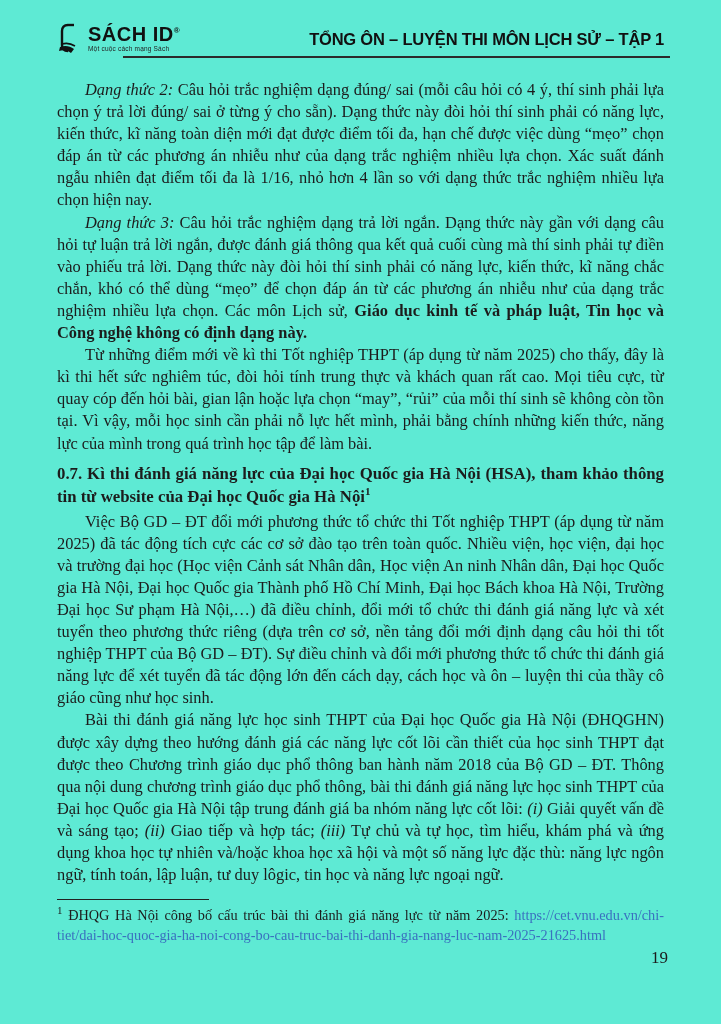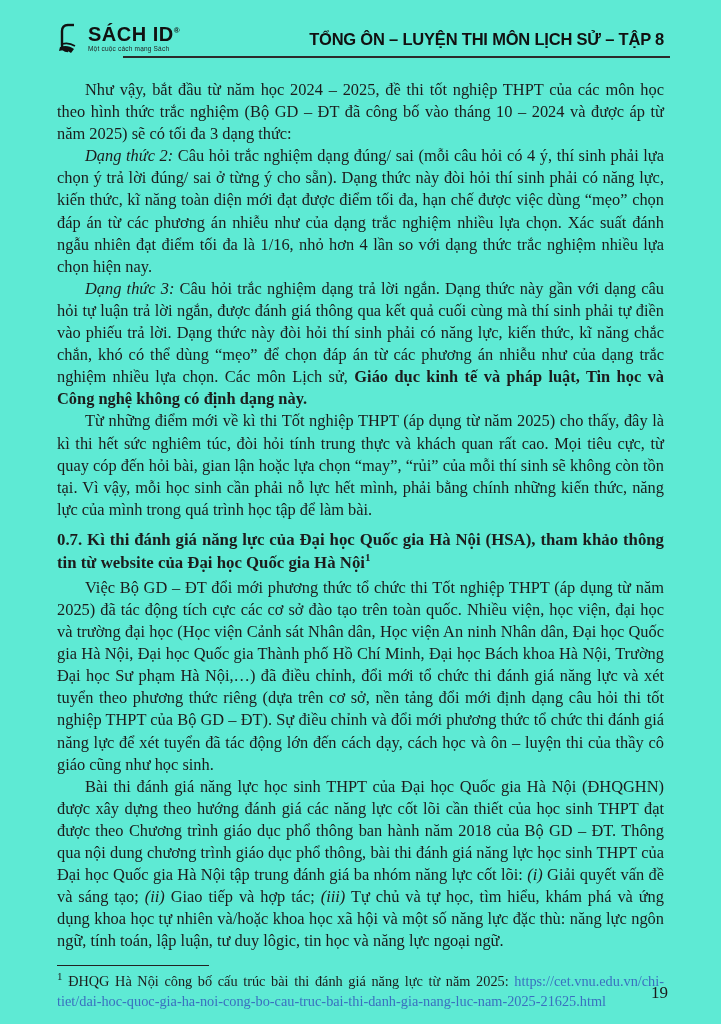--- a/index.html
+++ b/index.html
@@ -37,21 +37,21 @@
     margin:7px 0 3px 0;
     font-size:16.8px;line-height:23px;
     font-weight:bold;text-align:justify;
     font-family:"Liberation Serif",serif;
   }
   sup{font-size:11px;line-height:0;}
   
   .fn-rule{margin:13px 0 5px 0;width:152px;border-top:1.6px solid #222;}
   .footnote{font-size:14.3px;line-height:20px;text-align:justify;overflow-wrap:break-word;}
   .fn-link{color:#3a70bf;text-decoration:none;}
-  .page-num{position:absolute;right:53px;top:983px;font-size:17px;color:#1c1c1c;}
+  .page-num{position:absolute;right:53px;top:948px;font-size:17px;color:#1c1c1c;}
 </style>
 </head>
 <body>
 
 <div class="page">
 
   <header class="hdr">
     <div class="logo">
       <span class="logo-icon">
         <svg width="26" height="32" viewBox="0 0 26 32">
@@ -59,26 +59,25 @@
           <path d="M10 2 L16 2" stroke="#111" stroke-width="2.4"></path>
           <path d="M2 24 C7 22 12 23 16 26 L13 30 C9 27 5 26.5 1 28 Z" fill="#111"></path>
           <path d="M4 21 C9 19.5 13 20.5 17 23" fill="none" stroke="#111" stroke-width="1.6"></path>
         </svg>
       </span>
       <span>
         <div class="logo-text"><span>SÁCH ID</span><span class="logo-reg">®</span></div>
         <div class="logo-tag">Một cuộc cách mạng Sách</div>
       </span>
     </div>
-    <div class="hdr-title">TỔNG ÔN – LUYỆN THI MÔN LỊCH SỬ – TẬP 8</div>
+    <div class="hdr-title">TỔNG ÔN – LUYỆN THI MÔN LỊCH SỬ – TẬP 1</div>
     <div class="hdr-rule"></div>
   </header>
 
   <main>
-    <p class="indent">Như vậy, bắt đầu từ năm học 2024 – 2025, đề thi tốt nghiệp THPT của các môn học theo hình thức trắc nghiệm (Bộ GD – ĐT đã công bố vào tháng 10 – 2024 và được áp từ năm 2025) sẽ có tối đa 3 dạng thức:</p>
 
 
     <p class="indent"><span class="it">Dạng thức 2: </span><span>Câu hỏi trắc nghiệm dạng đúng/ sai (mỗi câu hỏi có 4 ý, thí sinh phải lựa chọn ý trả lời đúng/ sai ở từng ý cho sẵn). Dạng thức này đòi hỏi thí sinh phải có năng lực, kiến thức, kĩ năng toàn diện mới đạt được điểm tối đa, hạn chế được việc dùng “mẹo” chọn đáp án từ các phương án nhiễu như của dạng trắc nghiệm nhiều lựa chọn. Xác suất đánh ngẫu nhiên đạt điểm tối đa là 1/16, nhỏ hơn 4 lần so với dạng thức trắc nghiệm nhiều lựa chọn hiện nay.</span></p>
 
     <p class="indent"><span class="it">Dạng thức 3: </span><span>Câu hỏi trắc nghiệm dạng trả lời ngắn. Dạng thức này gần với dạng câu hỏi tự luận trả lời ngắn, được đánh giá thông qua kết quả cuối cùng mà thí sinh phải tự điền vào phiếu trả lời. Dạng thức này đòi hỏi thí sinh phải có năng lực, kiến thức, kĩ năng chắc chắn, khó có thể dùng “mẹo” để chọn đáp án từ các phương án nhiễu như của dạng trắc nghiệm nhiều lựa chọn. Các môn Lịch sử, </span><span class="bd">Giáo dục kinh tế và pháp luật, Tin học và Công nghệ không có định dạng này.</span></p>
 
     <p class="indent">Từ những điểm mới về kì thi Tốt nghiệp THPT (áp dụng từ năm 2025) cho thấy, đây là kì thi hết sức nghiêm túc, đòi hỏi tính trung thực và khách quan rất cao. Mọi tiêu cực, từ quay cóp đến hỏi bài, gian lận hoặc lựa chọn “may”, “rủi” của mỗi thí sinh sẽ không còn tồn tại. Vì vậy, mỗi học sinh cần phải nỗ lực hết mình, phải bằng chính những kiến thức, năng lực của mình trong quá trình học tập để làm bài.</p>
 
     <h2><span>0.7. Kì thi đánh giá năng lực của Đại học Quốc gia Hà Nội (HSA), tham khảo thông tin từ website của Đại học Quốc gia Hà Nội</span><sup>1</sup></h2>
 

